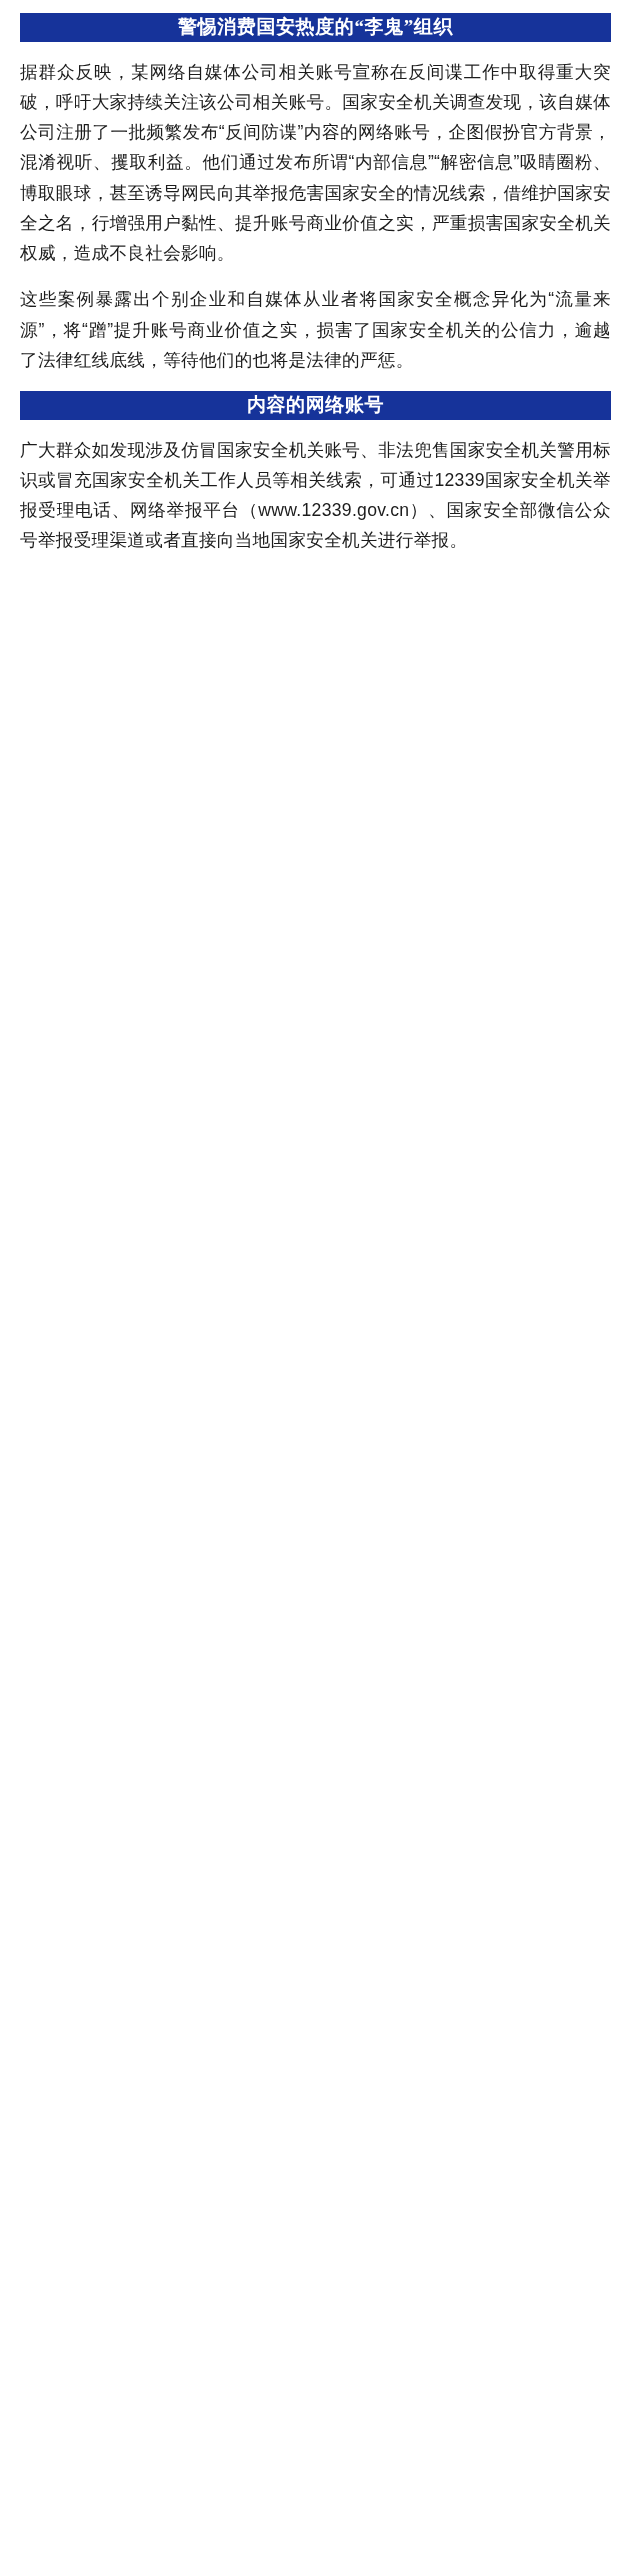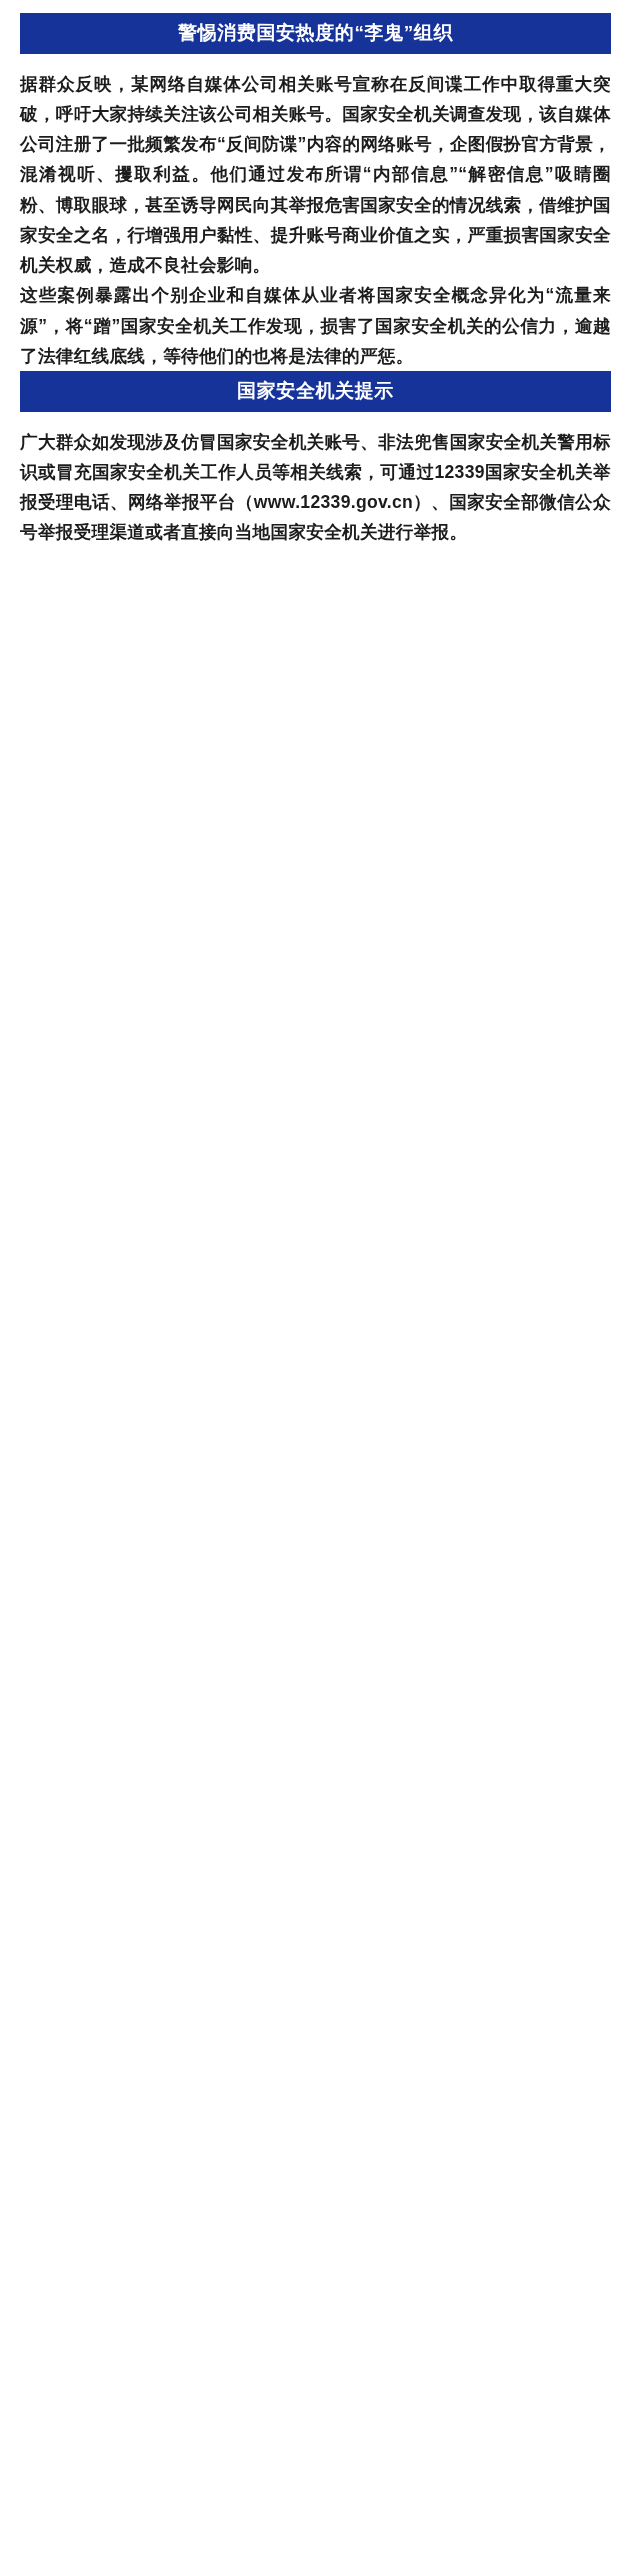--- a/index.html
+++ b/index.html
@@ -18,57 +18,57 @@
     padding: 13px 20px 23.4px 20px;
     background: #ffffff;
   }
   .heading {
     background: #16339a;
     color: #ffffff;
     font-size: 19px;
     font-weight: bold;
     line-height: 1.5;
     text-align: center;
-    padding: 6px 15px;
+    padding: 0 15px;
     margin: 10.5px 0 15px 0;
     letter-spacing: 0.6px;
+    font-family: Liberation Serif, serif;
   }
   .heading:first-child {
     margin-top: 0;
   }
   .para {
     font-size: 17.6px;
     line-height: 1.72;
     text-align: justify;
     text-justify: inter-ideograph;
     margin: 0 0 17.6px 0;
     color: #1c1c1c;
     letter-spacing: 0.3px;
   }
   .para:last-child {
-    margin-bottom: 0;
-    font-weight: bold;
+    margin-bottom: 16px;
   }
   .section {
     margin: 0;
   }
 </style>
 </head>
 <body>
 
 <div class="page">
 
   <div class="section">
     <div class="heading">警惕消费国安热度的“李鬼”组织</div>
     <p class="para">据群众反映，某网络自媒体公司相关账号宣称在反间谍工作中取得重大突破，呼吁大家持续关注该公司相关账号。国家安全机关调查发现，该自媒体公司注册了一批频繁发布“反间防谍”内容的网络账号，企图假扮官方背景，混淆视听、攫取利益。他们通过发布所谓“内部信息”“解密信息”吸睛圈粉、博取眼球，甚至诱导网民向其举报危害国家安全的情况线索，借维护国家安全之名，行增强用户黏性、提升账号商业价值之实，严重损害国家安全机关权威，造成不良社会影响。</p>
   </div>
 
   <div class="section">
-    <p class="para">这些案例暴露出个别企业和自媒体从业者将国家安全概念异化为“流量来源”，将“蹭”国家安全机关工作发现，损害了国家安全机关的公信力，逾越了法律红线底线，等待他们的也将是法律的严惩。</p>
+    <p class="para">这些案例暴露出个别企业和自媒体从业者将国家安全概念异化为“流量来源”，将“蹭”提升账号商业价值之实，损害了国家安全机关的公信力，逾越了法律红线底线，等待他们的也将是法律的严惩。</p>
   </div>
 
   <div class="section">
-    <div class="heading">国家安全机关提示</div>
+    <div class="heading">内容的网络账号</div>
     <p class="para">广大群众如发现涉及仿冒国家安全机关账号、非法兜售国家安全机关警用标识或冒充国家安全机关工作人员等相关线索，可通过12339国家安全机关举报受理电话、网络举报平台（www.12339.gov.cn）、国家安全部微信公众号举报受理渠道或者直接向当地国家安全机关进行举报。</p>
   </div>
 
 </div>
 
 
 </body></html>

